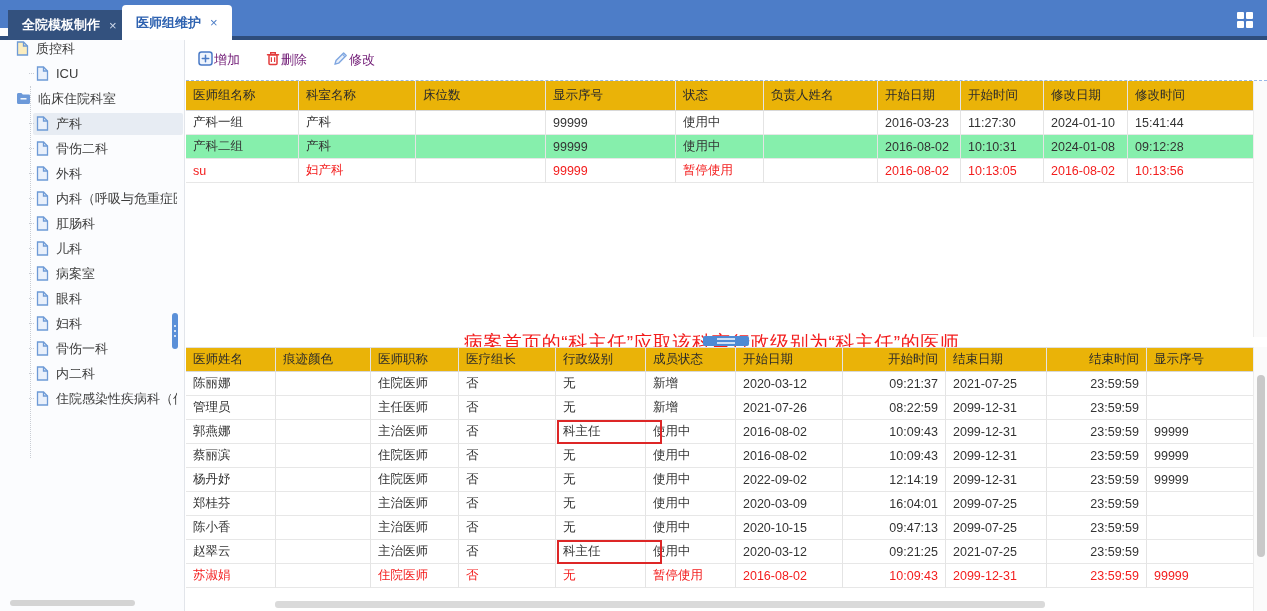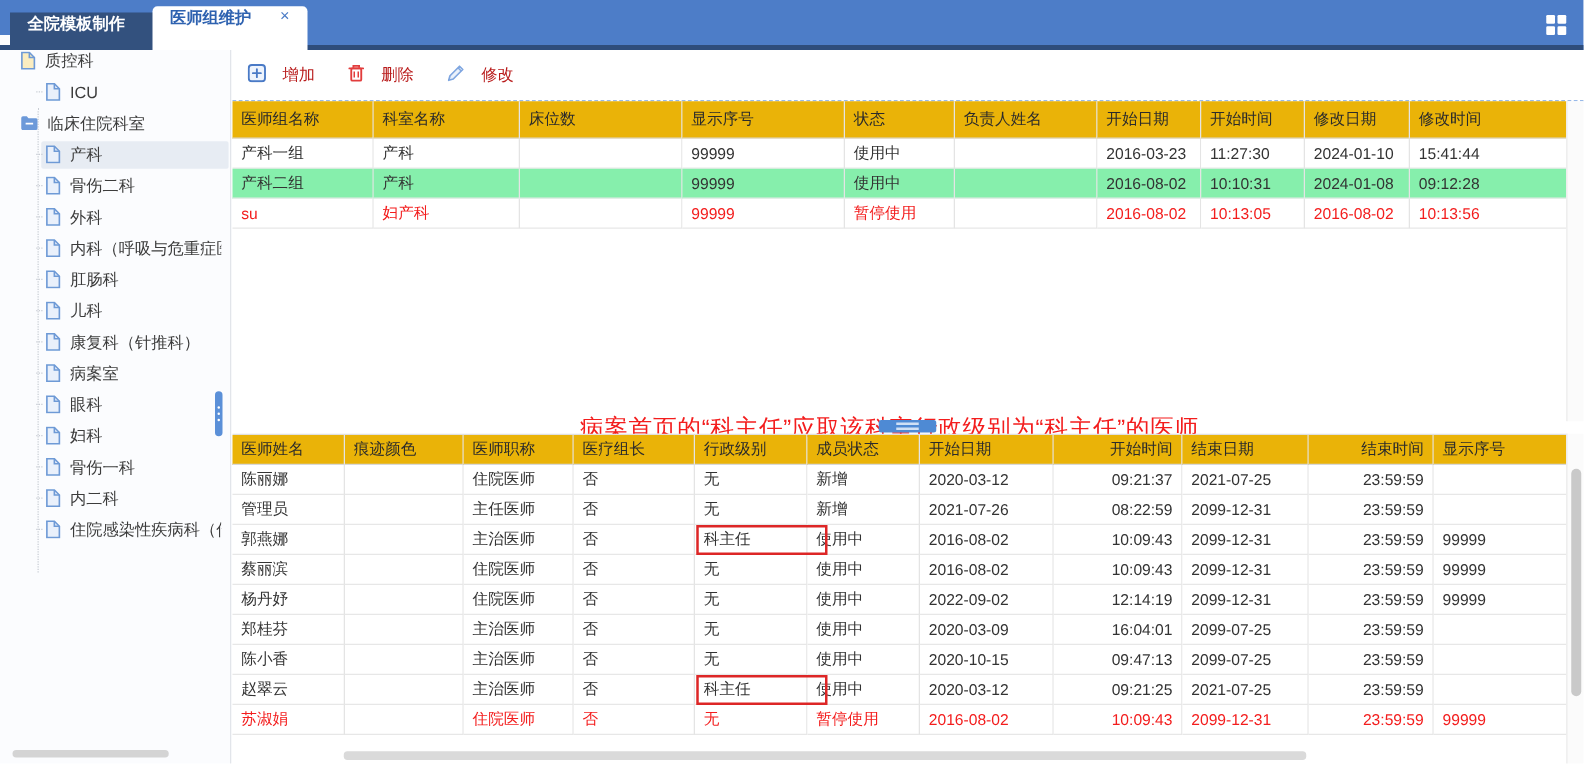--- a/index.html
+++ b/index.html
@@ -2,21 +2,21 @@
 <html><head>
 <meta charset="utf-8">
 <style>
   html,body{margin:0;padding:0;background:#fff;}
   #app{position:relative;width:1267px;height:611px;overflow:hidden;background:#fff;
        font-family:"Liberation Sans","DejaVu Sans",sans-serif;-webkit-font-smoothing:antialiased;}
 
   
   .tabbar{position:absolute;left:0;top:0;right:0;height:40px;background:#4d7dc8;}
   .tabbar-strip{position:absolute;left:0;right:0;bottom:0;height:4px;background:#2e4d7c;z-index:1;}
-  .tab{position:absolute;display:flex;gap:23px;padding:0 14px;
+  .tab{position:absolute;display:flex;align-items:center;gap:9px;padding:0 14px;
        font-size:13px;font-weight:bold;cursor:pointer;white-space:nowrap;}
   .tab-inactive{left:8px;top:10px;height:30px;background:#33517e;color:#fff;z-index:2;}
   .tab-inactive .close{color:#cfd9ea;font-weight:400;font-size:13px;}
   .tab-active{left:122px;top:5px;height:35px;background:#fff;color:#2e62b0;border-radius:4px 4px 0 0;z-index:3;}
   .tab-active .close{color:#4b7cc6;font-weight:400;font-size:13px;}
   .grid-menu{position:absolute;right:14px;top:12px;display:grid;grid-template-columns:7px 7px;
              grid-template-rows:7px 7px;gap:2px;cursor:pointer;z-index:3;}
   .grid-menu i{background:#fff;border-radius:1px;display:block;}
 
   
@@ -36,21 +36,21 @@
                  border-radius:3px;z-index:5;display:flex;flex-direction:column;align-items:center;
                  justify-content:center;gap:3px;cursor:col-resize;}
   .side-splitter i{width:2px;height:2px;background:#fff;border-radius:50%;display:block;}
   .side-hscroll{position:absolute;left:10px;bottom:5px;width:125px;height:6px;background:#d4d4d4;
                 border-radius:3px;cursor:pointer;z-index:4;}
 
   
   .main{position:absolute;left:186px;top:40px;right:0;bottom:0;background:#fff;}
   .toolbar{position:absolute;left:0;top:0;right:0;height:40px;display:flex;align-items:center;
            gap:26px;padding-left:12px;box-sizing:border-box;}
-  .tbtn{display:flex;align-items:center;gap:13px;font-size:13px;color:#b91c1c;cursor:pointer;}
+  .tbtn{display:flex;align-items:center;gap:1px;font-size:13px;color:#701a75;cursor:pointer;}
 
   
   .grid-top-wrap{position:absolute;left:0;top:40px;right:0;height:257px;border-top:1px dashed #98b9e8;box-sizing:border-box;}
   .grid-bottom-wrap{position:absolute;left:0;top:307px;right:0;bottom:0;}
   .grid-strip{position:absolute;top:0;right:0;bottom:0;width:13px;border-left:1px solid #ececec;background:#fbfbfb;}
   .vthumb{position:absolute;right:2px;top:28px;width:8px;height:182px;background:#c9c9c9;border-radius:4px;cursor:pointer;}
   .h-thumb{position:absolute;left:89px;bottom:3px;width:770px;height:7px;background:#dadada;border-radius:3px;cursor:pointer;}
 
   table.grid-table{border-collapse:separate;border-spacing:0;table-layout:fixed;width:1068px;
                    font-size:12.5px;color:#333;}
@@ -189,31 +189,20 @@
         </div>
         <div class="tree-item lvl1">
           <span class="inner">
             <span style="display: flex;">
               <svg width="13" height="15" viewBox="0 0 13 15">
                 <path d="M1.5 1h6L11.5 5v9h-10z" fill="#e9f0fb" stroke="#6e9ad6" stroke-width="1.3"></path>
                 <path d="M7.5 1v4h4" fill="none" stroke="#6e9ad6" stroke-width="1.3"></path>
               </svg>
             </span>
             <span class="lbl">儿科</span>
-          </span>
-        </div>
-        <div class="tree-item lvl1">
-          <span class="inner">
-            <span style="display: flex;">
-              <svg width="13" height="15" viewBox="0 0 13 15">
-                <path d="M1.5 1h6L11.5 5v9h-10z" fill="#e9f0fb" stroke="#6e9ad6" stroke-width="1.3"></path>
-                <path d="M7.5 1v4h4" fill="none" stroke="#6e9ad6" stroke-width="1.3"></path>
-              </svg>
-            </span>
-            <span class="lbl">康复科（针推科）</span>
           </span>
         </div>
         <div class="tree-item lvl1">
           <span class="inner">
             <span style="display: flex;">
               <svg width="13" height="15" viewBox="0 0 13 15">
                 <path d="M1.5 1h6L11.5 5v9h-10z" fill="#e9f0fb" stroke="#6e9ad6" stroke-width="1.3"></path>
                 <path d="M7.5 1v4h4" fill="none" stroke="#6e9ad6" stroke-width="1.3"></path>
               </svg>
             </span>

